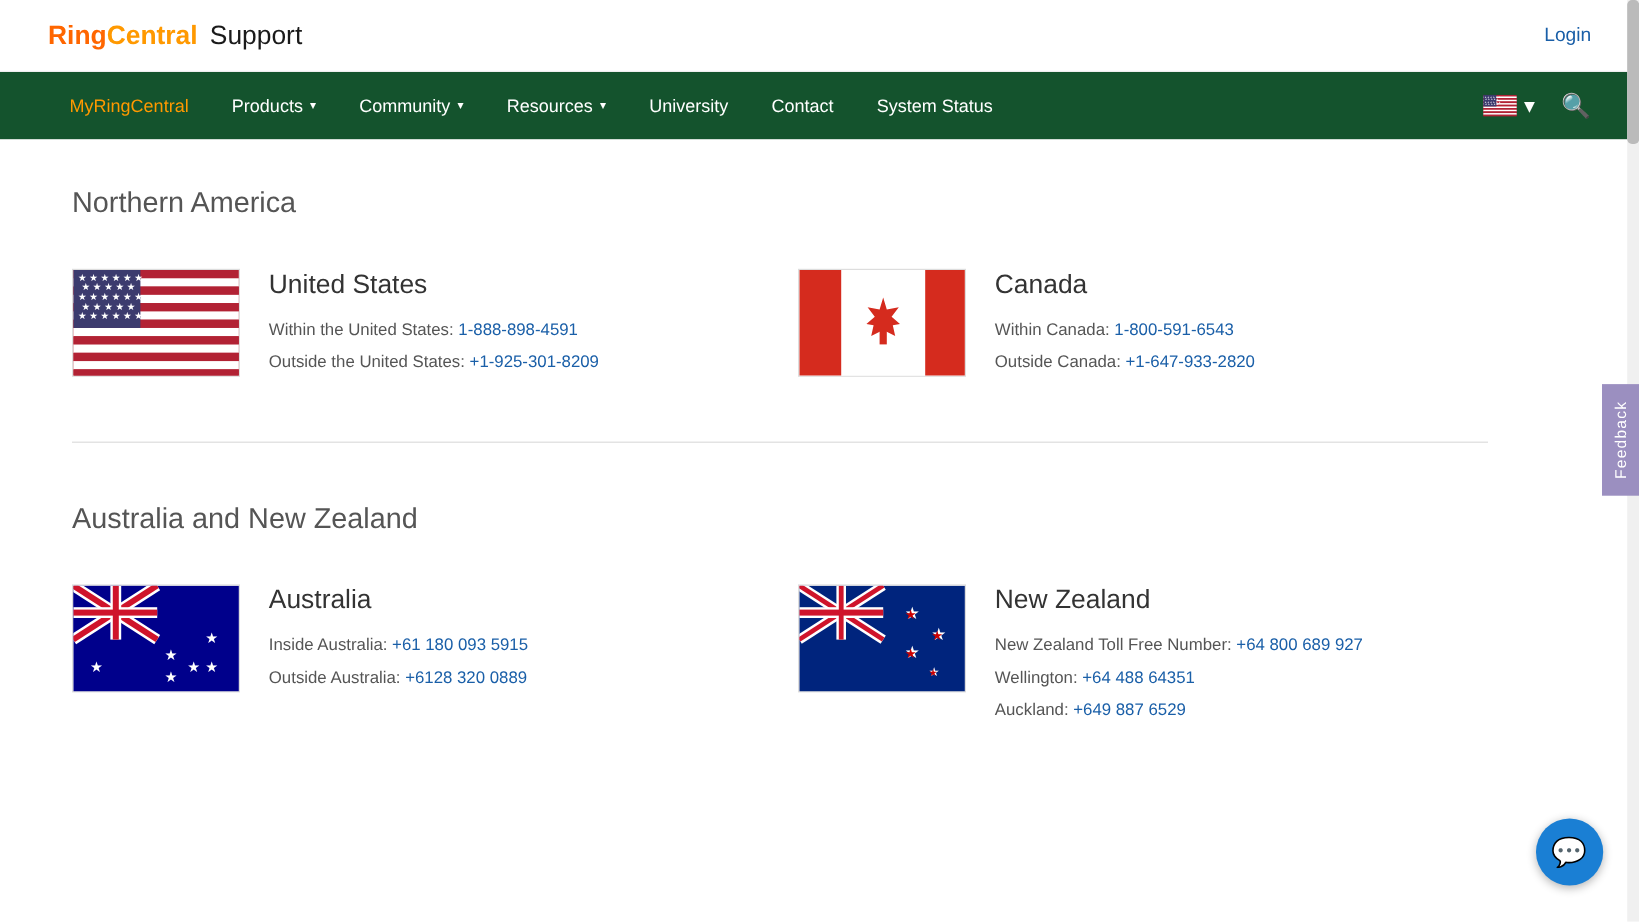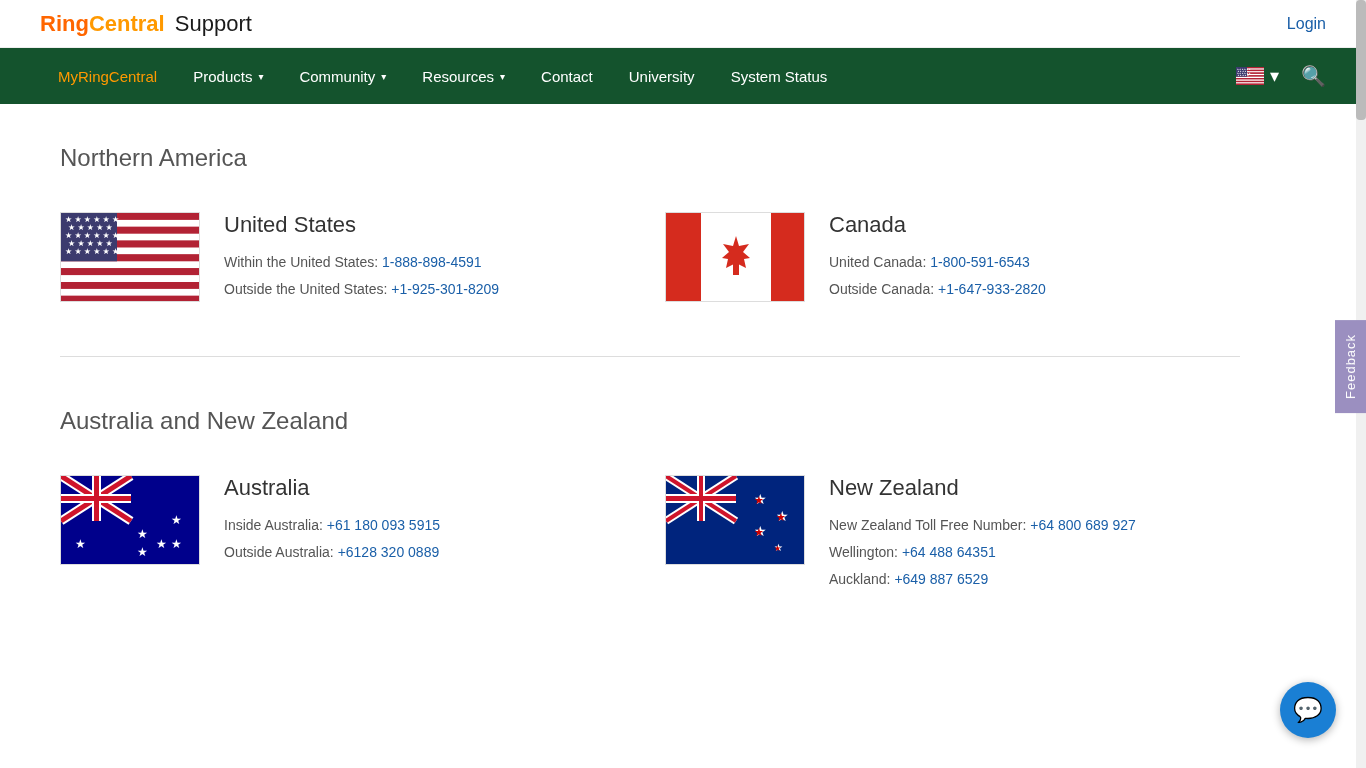--- a/index.html
+++ b/index.html
@@ -4,21 +4,21 @@
   <style>
     * { margin: 0; padding: 0; box-sizing: border-box; }
     body { font-family: Arial, sans-serif; background: #fff; color: #333; width: 1366px; }
 
     
     .top-header {
       display: flex;
       align-items: center;
       justify-content: space-between;
       padding: 0 40px;
-      height: 48px;
+      height: 60px;
       background: #fff;
       border-bottom: 1px solid #eee;
     }
     .logo {
       display: flex;
       align-items: center;
       font-size: 22px;
       font-weight: bold;
       color: #1a1a1a;
     }
@@ -227,24 +227,24 @@
     </div>
     <div class="nav-item">
       <span>Community</span>
       <span class="chevron">▾</span>
     </div>
     <div class="nav-item">
       <span>Resources</span>
       <span class="chevron">▾</span>
     </div>
     <div class="nav-item">
+      <span>University</span>
+    </div>
+    <div class="nav-item">
       <span>Contact</span>
-    </div>
-    <div class="nav-item">
-      <span>University</span>
     </div>
     <div class="nav-item">
       <span>System Status</span>
     </div>
   </div>
   <div class="nav-right">
     <div class="flag-btn">
 
       <svg class="flag-icon" viewBox="0 0 28 18" xmlns="http://www.w3.org/2000/svg">
         <rect width="28" height="18" fill="#B22234"></rect>
@@ -328,21 +328,21 @@
 
             <g transform="translate(70,45)" fill="#D52B1E">
               <polygon points="0,-22 3,-12 13,-14 7,-6 14,0 8,1 10,10 0,5 -10,10 -8,1 -14,0 -7,-6 -13,-14 -3,-12"></polygon>
               <rect x="-3" y="5" width="6" height="12"></rect>
             </g>
           </svg>
         </div>
         <div class="country-info">
           <h3>Canada</h3>
           <p>
-            <span>United Canada: </span>
+            <span>Within Canada: </span>
             <a>1-800-591-6543</a>
           </p>
           <p>
             <span>Outside Canada: </span>
             <a>+1-647-933-2820</a>
           </p>
         </div>
       </div>
 
     </div>

